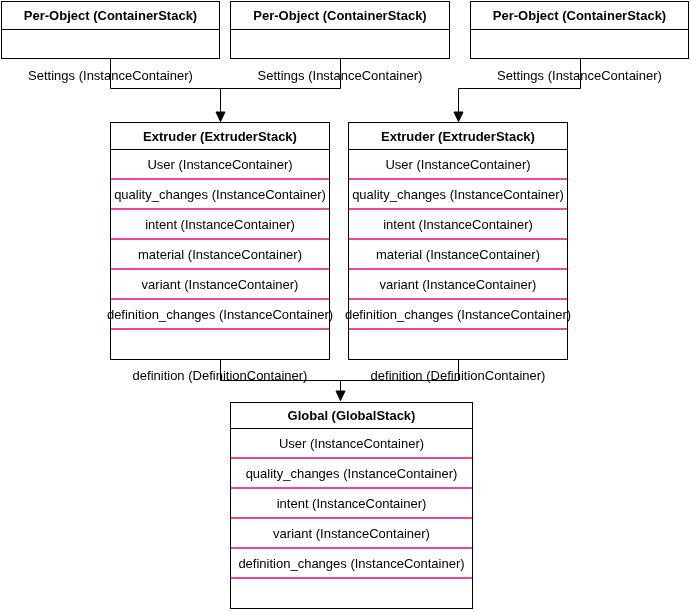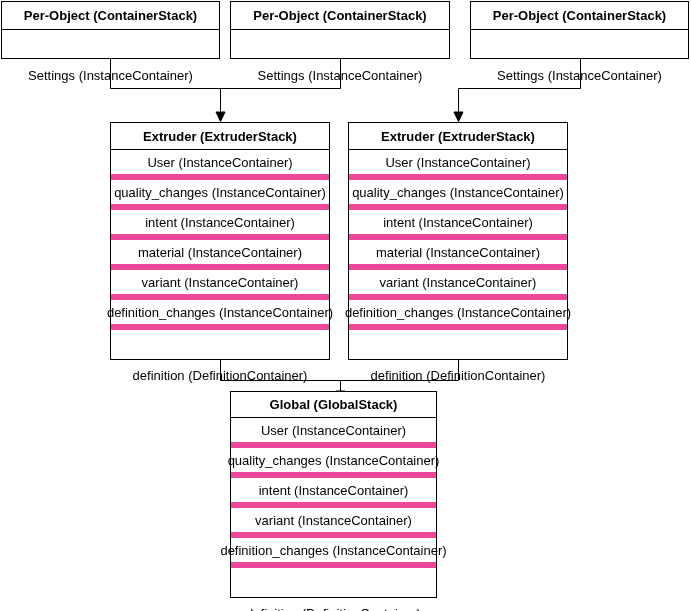--- a/index.html
+++ b/index.html
@@ -15,21 +15,21 @@
     position:absolute;box-sizing:border-box;background:#ffffff;
     border:1px solid #000000;display:flex;flex-direction:column;
   }
   .hdr{
     display:flex;align-items:center;justify-content:center;
     font-weight:bold;border-bottom:1px solid #000000;box-sizing:border-box;
     flex:0 0 auto;white-space:nowrap;
   }
   .row{
     display:flex;align-items:center;justify-content:center;
-    border-bottom:6px solid #ec4899;box-sizing:border-box;
+    border-bottom:2px solid #ec4899;box-sizing:border-box;
     height:30px;flex:0 0 auto;white-space:nowrap;
   }
   .row:last-child{border-bottom:none;flex:1 1 auto;margin-top:38px;}
   .top-box .hdr{height:28px;}
   .top-box .row{height:auto;flex:1 1 auto;}
   .ext-box .hdr{height:27px;}
   .global-box .hdr{height:26px;}
 </style>
 </head>
 <body>
@@ -77,21 +77,21 @@
     <div class="hdr">Extruder (ExtruderStack)</div>
     <div class="row">User (InstanceContainer)</div>
     <div class="row">quality_changes (InstanceContainer)</div>
     <div class="row">intent (InstanceContainer)</div>
     <div class="row">material (InstanceContainer)</div>
     <div class="row">variant (InstanceContainer)</div>
     <div class="row">definition_changes (InstanceContainer)</div>
     <div class="row">definition (DefinitionContainer)</div>
   </div>
 
-  <div class="box global-box" style="left:230px;top:391px;width:207px;height:207px">
+  <div class="box global-box" style="left:230px;top:402px;width:243px;height:207px">
     <div class="hdr">Global (GlobalStack)</div>
     <div class="row">User (InstanceContainer)</div>
     <div class="row">quality_changes (InstanceContainer)</div>
     <div class="row">intent (InstanceContainer)</div>
     <div class="row">variant (InstanceContainer)</div>
     <div class="row">definition_changes (InstanceContainer)</div>
     <div class="row">definition (DefinitionContainer)</div>
   </div>
 
 </div>

